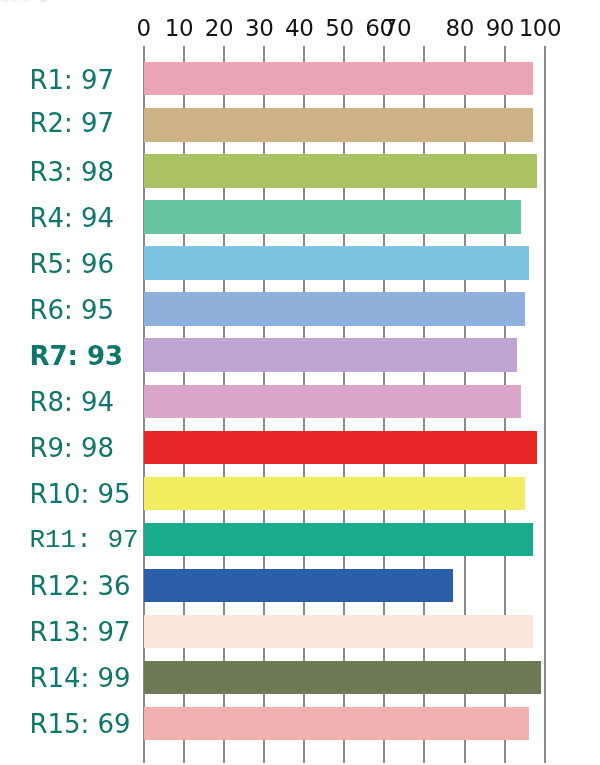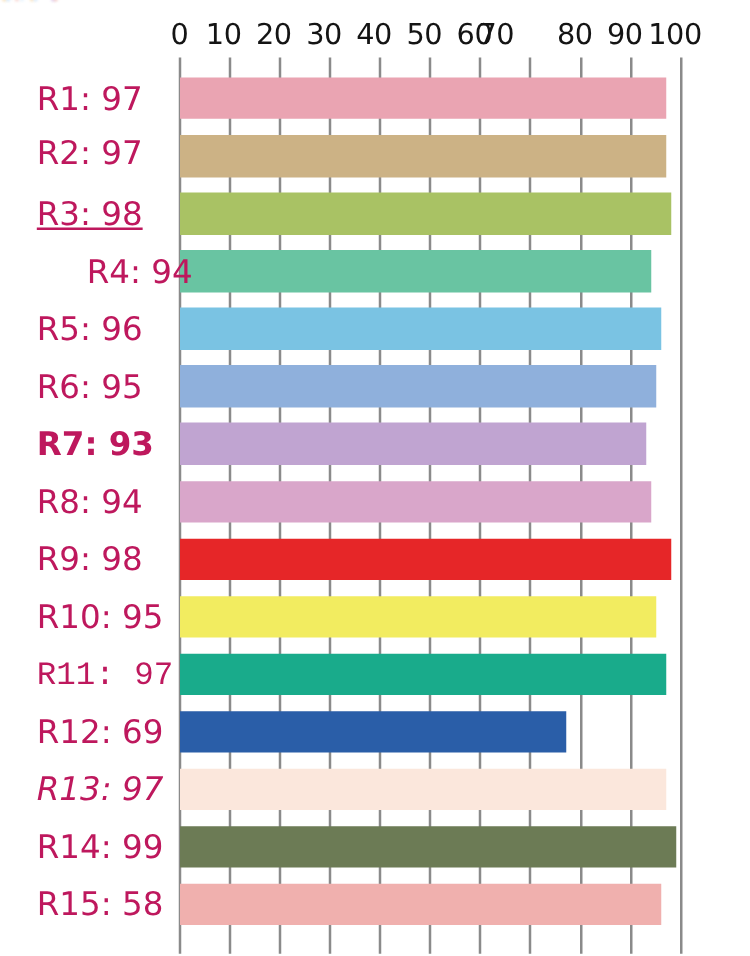--- a/index.html
+++ b/index.html
@@ -18,21 +18,21 @@
 
   .gridline{position:absolute;width:2px;background:#8a8a8a;top:46.5px;height:716px;}
 
   .tick-label{position:absolute;top:17.4px;width:44px;text-align:center;
               font-size:23px;line-height:23px;letter-spacing:-0.4px;
               color:#141414;transform:translateZ(0);}
 
   .bar{position:absolute;left:143.6px;height:33.4px;}
 
   .cat-label{position:absolute;left:29.4px;font-size:26px;line-height:26px;
-             color:#be185d;white-space:nowrap;transform:translateZ(0);}
+             color:#0f766e;white-space:nowrap;transform:translateZ(0);}
 </style>
 </head>
 <body>
 
 <div id="chart">
 
   <div class="top-residue">
       <i style="left: 2px; background: rgb(247, 217, 168);"></i>
       <i style="left: 5px; background: rgb(200, 226, 250);"></i>
       <i style="left: 12px; background: rgb(246, 204, 198);"></i>
@@ -81,27 +81,27 @@
   <div class="tick-label" style="left: 277.28px;">40</div>
   <div class="tick-label" style="left: 317.4px;">50</div>
   <div class="tick-label" style="left: 357.52px;">60</div>
   <div class="tick-label" style="left: 375px;">70</div>
   <div class="tick-label" style="left: 437.76px;">80</div>
   <div class="tick-label" style="left: 477.88px;">90</div>
   <div class="tick-label" style="left: 518px;">100</div>
 
   <div class="cat-label" style="top: 66.5px;">R1: 97</div>
   <div class="cat-label" style="top: 110px;">R2: 97</div>
-  <div class="cat-label" style="top: 158.62px; text-decoration: underline;">R3: 98</div>
-  <div class="cat-label" style="top: 204.68px; margin-left: 40px;">R4: 94</div>
+  <div class="cat-label" style="top: 158.62px;">R3: 98</div>
+  <div class="cat-label" style="top: 204.68px;">R4: 94</div>
   <div class="cat-label" style="top: 250.74px;">R5: 96</div>
   <div class="cat-label" style="top: 296.8px;">R6: 95</div>
   <div class="cat-label" style="top: 342.86px; font-weight: bold;">R7: 93</div>
   <div class="cat-label" style="top: 388.92px;">R8: 94</div>
   <div class="cat-label" style="top: 434.98px;">R9: 98</div>
   <div class="cat-label" style="top: 481.04px;">R10: 95</div>
   <div class="cat-label" style="top: 527.1px; font-family: Liberation Mono, monospace;">R11: 97</div>
-  <div class="cat-label" style="top: 573.16px;">R12: 69</div>
-  <div class="cat-label" style="top: 619.22px; font-style: italic;">R13: 97</div>
+  <div class="cat-label" style="top: 573.16px;">R12: 36</div>
+  <div class="cat-label" style="top: 619.22px;">R13: 97</div>
   <div class="cat-label" style="top: 665.28px;">R14: 99</div>
-  <div class="cat-label" style="top: 711.34px;">R15: 58</div>
+  <div class="cat-label" style="top: 711.34px;">R15: 69</div>
 
 </div>
 
 </body></html>

